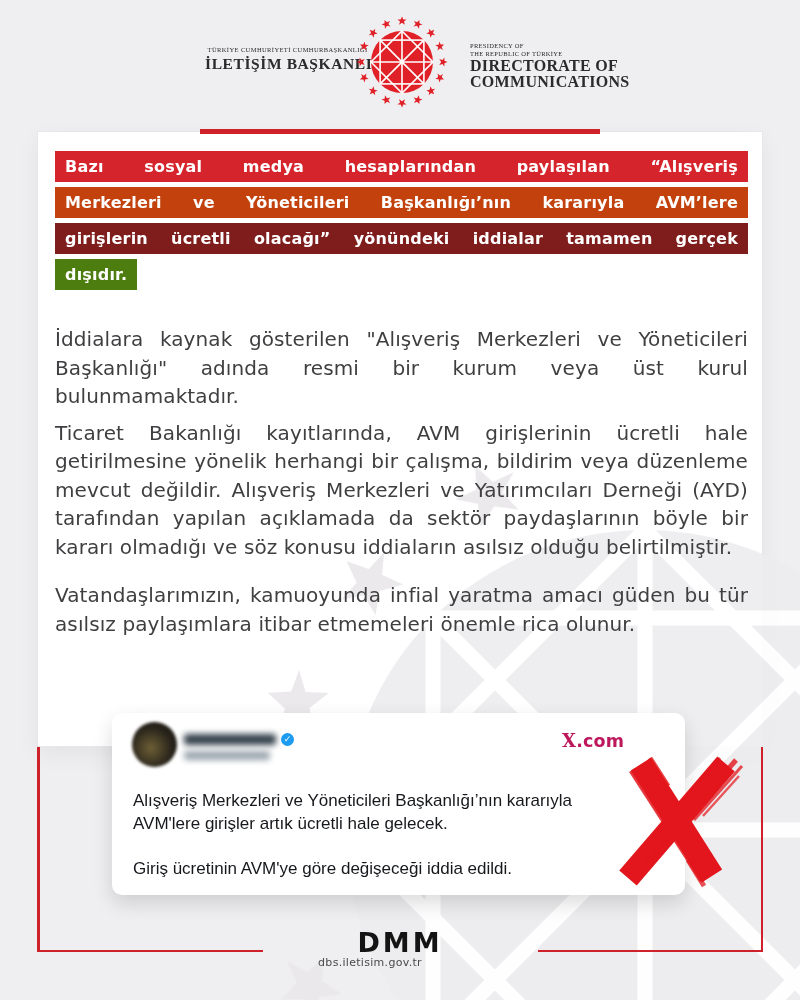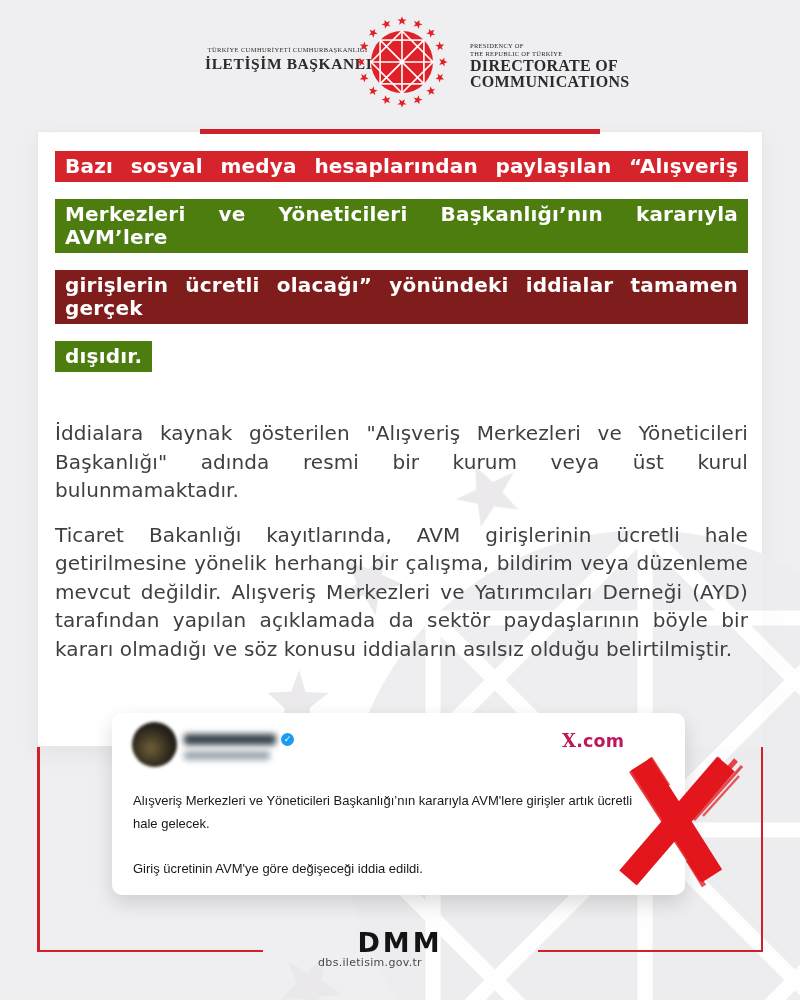--- a/index.html
+++ b/index.html
@@ -20,47 +20,47 @@
   
   .watermark{position:absolute;left:0;top:0;z-index:1;pointer-events:none;}
 
   
   .card{position:absolute;left:37px;top:131px;width:726px;height:616px;background:#ffffff;
         border:1px solid #e7e6e8;box-sizing:border-box;z-index:0;box-shadow:0 8px 22px rgba(0,0,0,.05);}
   .topbar{position:absolute;left:200px;top:129px;width:400px;height:5px;z-index:3;}
   .content{position:absolute;left:37px;top:131px;width:726px;box-sizing:border-box;
            padding:20px 15px 0 18px;z-index:2;}
 
-  .strip{display:block;width:693px;box-sizing:border-box;margin:0 0 17px 0;
-         padding:4px 10px;color:#fff;font-weight:700;font-size:20px;line-height:23px;
+  .strip{display:block;width:693px;box-sizing:border-box;margin:0 0 5px 0;
+         padding:4px 10px;color:#fff;font-weight:700;font-size:16px;line-height:23px;
          text-align:justify;text-align-last:justify;letter-spacing:.2px;}
   .strip.last{display:inline-block;width:auto;text-align:left;text-align-last:left;}
 
   .para{width:693px;margin:0;color:#3f3f41;font-size:20px;line-height:28.5px;
         text-align:justify;letter-spacing:.1px;}
-  .para.p1{margin-top:30px;} .para.p2{margin-top:16px;} .para.p3{margin-top:20px;}
+  .para.p1{margin-top:30px;} .para.p2{margin-top:8px;} .para.p3{margin-top:20px;}
 
   
   .tweet{position:absolute;left:112px;top:713px;width:573px;height:182px;background:#fff;
          border-radius:10px;box-shadow:0 8px 20px rgba(0,0,0,.14);z-index:2;}
   .avatar{position:absolute;left:20px;top:9px;width:45px;height:45px;border-radius:50%;
           background:radial-gradient(circle at 42% 58%, #6d5f35 0%, #2a251c 55%, #14120d 90%);
           filter:blur(1.6px);}
   .nameblur{position:absolute;left:72px;top:21px;width:92px;height:11px;border-radius:3px;
             background:#33404b;filter:blur(3px);}
   .handleblur{position:absolute;left:72px;top:38px;width:86px;height:9px;border-radius:3px;
               background:#9aa4ad;filter:blur(3px);}
   .verified{position:absolute;left:169px;top:20px;width:13px;height:13px;border-radius:50%;
             background:#1d9bf0;filter:blur(.6px);color:#fff;font-size:9px;line-height:13px;
             text-align:center;font-weight:700;}
   .xcom{position:absolute;left:450px;top:17px;font-size:17.5px;font-weight:700;color:#be185d;
         letter-spacing:.2px;}
   .xcom .xg{font-family:"DejaVu Serif","Liberation Serif",serif;font-weight:700;font-size:18px;}
   .tweet-text{position:absolute;left:21px;top:76px;width:505px;color:#16181c;
-              font-family:"Liberation Sans",sans-serif;font-size:13px;line-height:23px;}
+              font-family:"Liberation Sans",sans-serif;font-size:17px;line-height:23px;}
   .tweet-text p{margin:0;}
   .tweet-text p + p{margin-top:22px;}
   .xmark{position:absolute;left:608px;top:750px;z-index:3;}
 
   
   .frame{position:absolute;background:#cf2129;z-index:2;}
   .frame.l{left:37px;top:747px;width:2.5px;height:205px;}
   .frame.r{left:760.5px;top:747px;width:2.5px;height:205px;}
   .frame.bl{left:37px;top:949.5px;width:226px;height:2.5px;}
   .frame.br{left:538px;top:949.5px;width:225px;height:2.5px;}
@@ -142,26 +142,27 @@
   <div class="big">DIRECTORATE OF</div>
   <div class="big">COMMUNICATIONS</div>
 </div>
 
 <div class="card"></div>
 <div class="topbar" style="background:#cf2129;"></div>
 
 <div class="content">
   <div>
     <span class="strip" style="background:#d6242c;">Bazı sosyal medya hesaplarından paylaşılan “Alışveriş</span>
-    <span class="strip" style="background:#4d7c0f;">Merkezleri ve Yöneticileri Başkanlığı’nın kararıyla AVM’lere</span>
+    <span class="strip" style="background:#c2410c;">Merkezleri ve Yöneticileri Başkanlığı’nın kararıyla AVM’lere</span>
     <span class="strip" style="background:#7f1d1d;">girişlerin ücretli olacağı” yönündeki iddialar tamamen gerçek</span>
     <span class="strip last" style="background:#4d7c0f;">dışıdır.</span>
   </div>
   <p class="para p1">İddialara kaynak gösterilen "Alışveriş Merkezleri ve Yöneticileri Başkanlığı" adında resmi bir kurum veya üst kurul bulunmamaktadır.</p>
   <p class="para p2">Ticaret Bakanlığı kayıtlarında, AVM girişlerinin ücretli hale getirilmesine yönelik herhangi bir çalışma, bildirim veya düzenleme mevcut değildir. Alışveriş Merkezleri ve Yatırımcıları Derneği (AYD) tarafından yapılan açıklamada da sektör paydaşlarının böyle bir kararı olmadığı ve söz konusu iddiaların asılsız olduğu belirtilmiştir.</p>
+  <p class="para p3">Vatandaşlarımızın, kamuoyunda infial yaratma amacı güden bu tür asılsız paylaşımlara itibar etmemeleri önemle rica olunur.</p>
 </div>
 
 <div class="tweet">
   <div class="avatar"></div>
   <div class="nameblur"></div>
   <div class="verified">✓</div>
   <div class="handleblur"></div>
   <div class="xcom"><span class="xg">X</span><span>.com</span></div>
   <div class="tweet-text">
     <p>Alışveriş Merkezleri ve Yöneticileri Başkanlığı’nın kararıyla AVM'lere girişler artık ücretli hale gelecek.</p>

